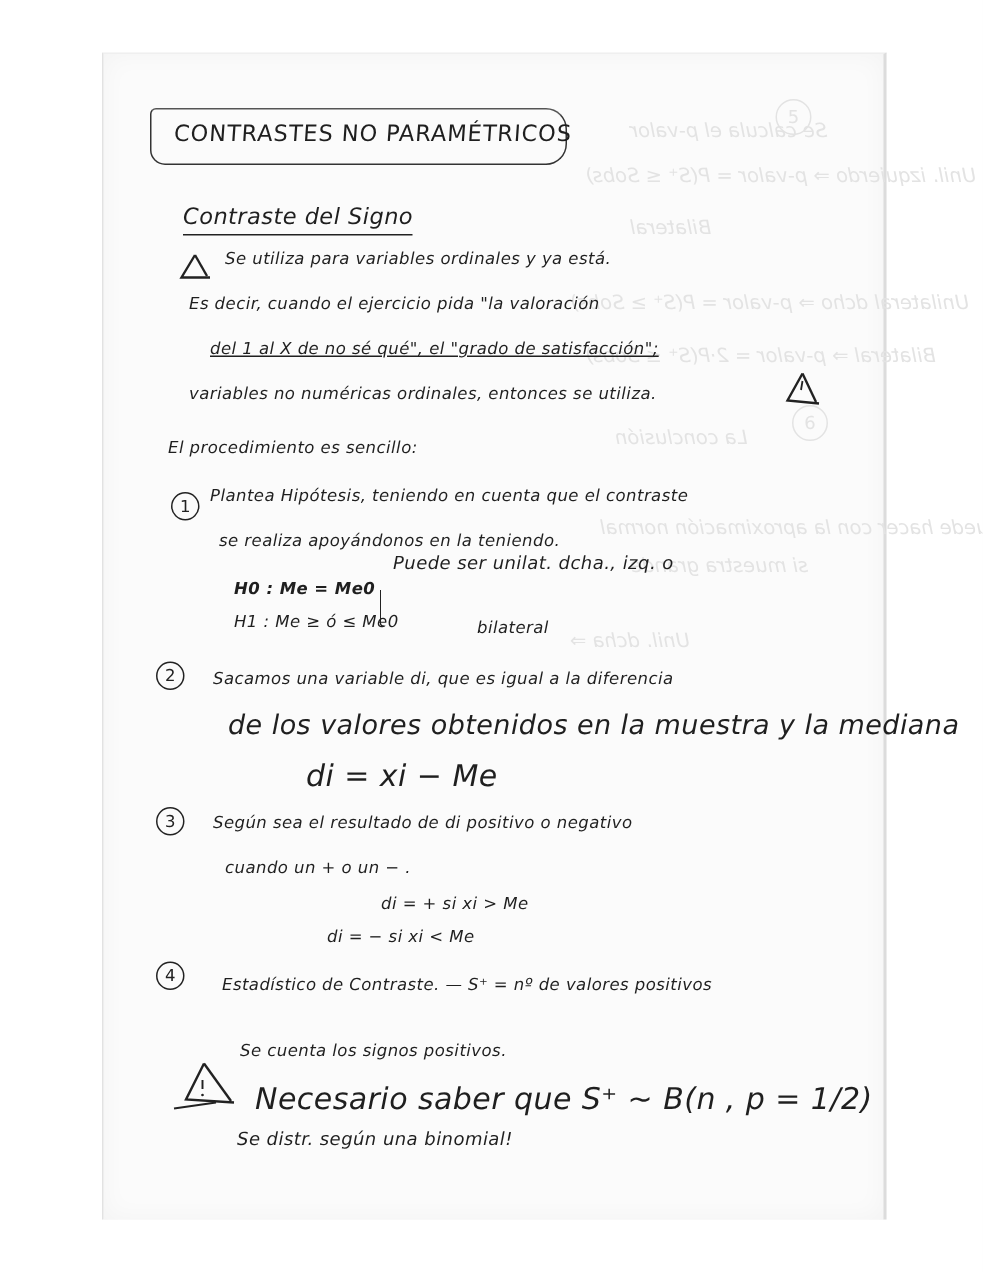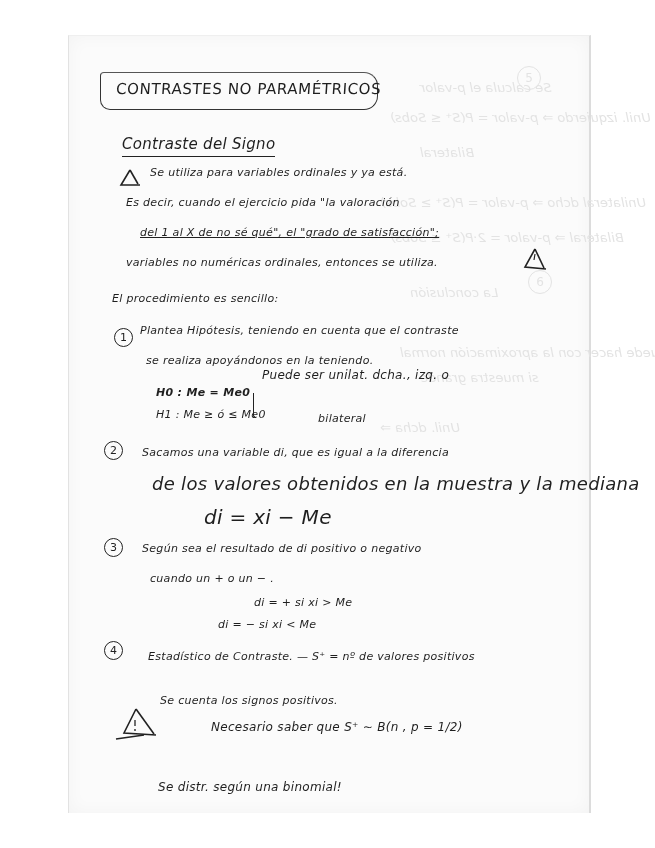--- a/index.html
+++ b/index.html
@@ -170,14 +170,14 @@
 <div class="ink body-line" style="left:148px; top:650px;">Estadístico de Contraste. —   S⁺ = nº de valores positivos</div>
 <div class="ink body-line" style="left:160px; top:679px;margin-top:15px;">Se cuenta los signos positivos.</div>
 
 <svg class="warn-icon" style="left:114px; top:705px;" width="46" height="36" viewBox="0 0 46 36">
   <path d="M22 4 L10 28 L42 30" fill="none" stroke="#222" stroke-width="1.6"></path>
   <line x1="22" y1="4" x2="40" y2="29" stroke="#222" stroke-width="1.6"></line>
   <line x1="2" y1="34" x2="30" y2="30" stroke="#222" stroke-width="1.4"></line>
   <line x1="21" y1="15" x2="21" y2="21" stroke="#222" stroke-width="1.3"></line>
   <circle cx="21" cy="25" r="0.9" fill="#222"></circle>
 </svg>
-<div class="ink" style="left:170px; top:720px; font-size:12px;margin-left:41px;">Necesario saber que   S⁺ ∼ B(n , p = 1/2)</div>
-<div class="ink" style="left:158px; top:752px; font-size:12px;margin-top:28px;">Se distr. según una binomial!</div>
+<div class="ink" style="left:170px; top:720px; font-size:20px;">Necesario saber que   S⁺ ∼ B(n , p = 1/2)</div>
+<div class="ink" style="left:158px; top:752px; font-size:12px;">Se distr. según una binomial!</div>
 
 </body></html>

